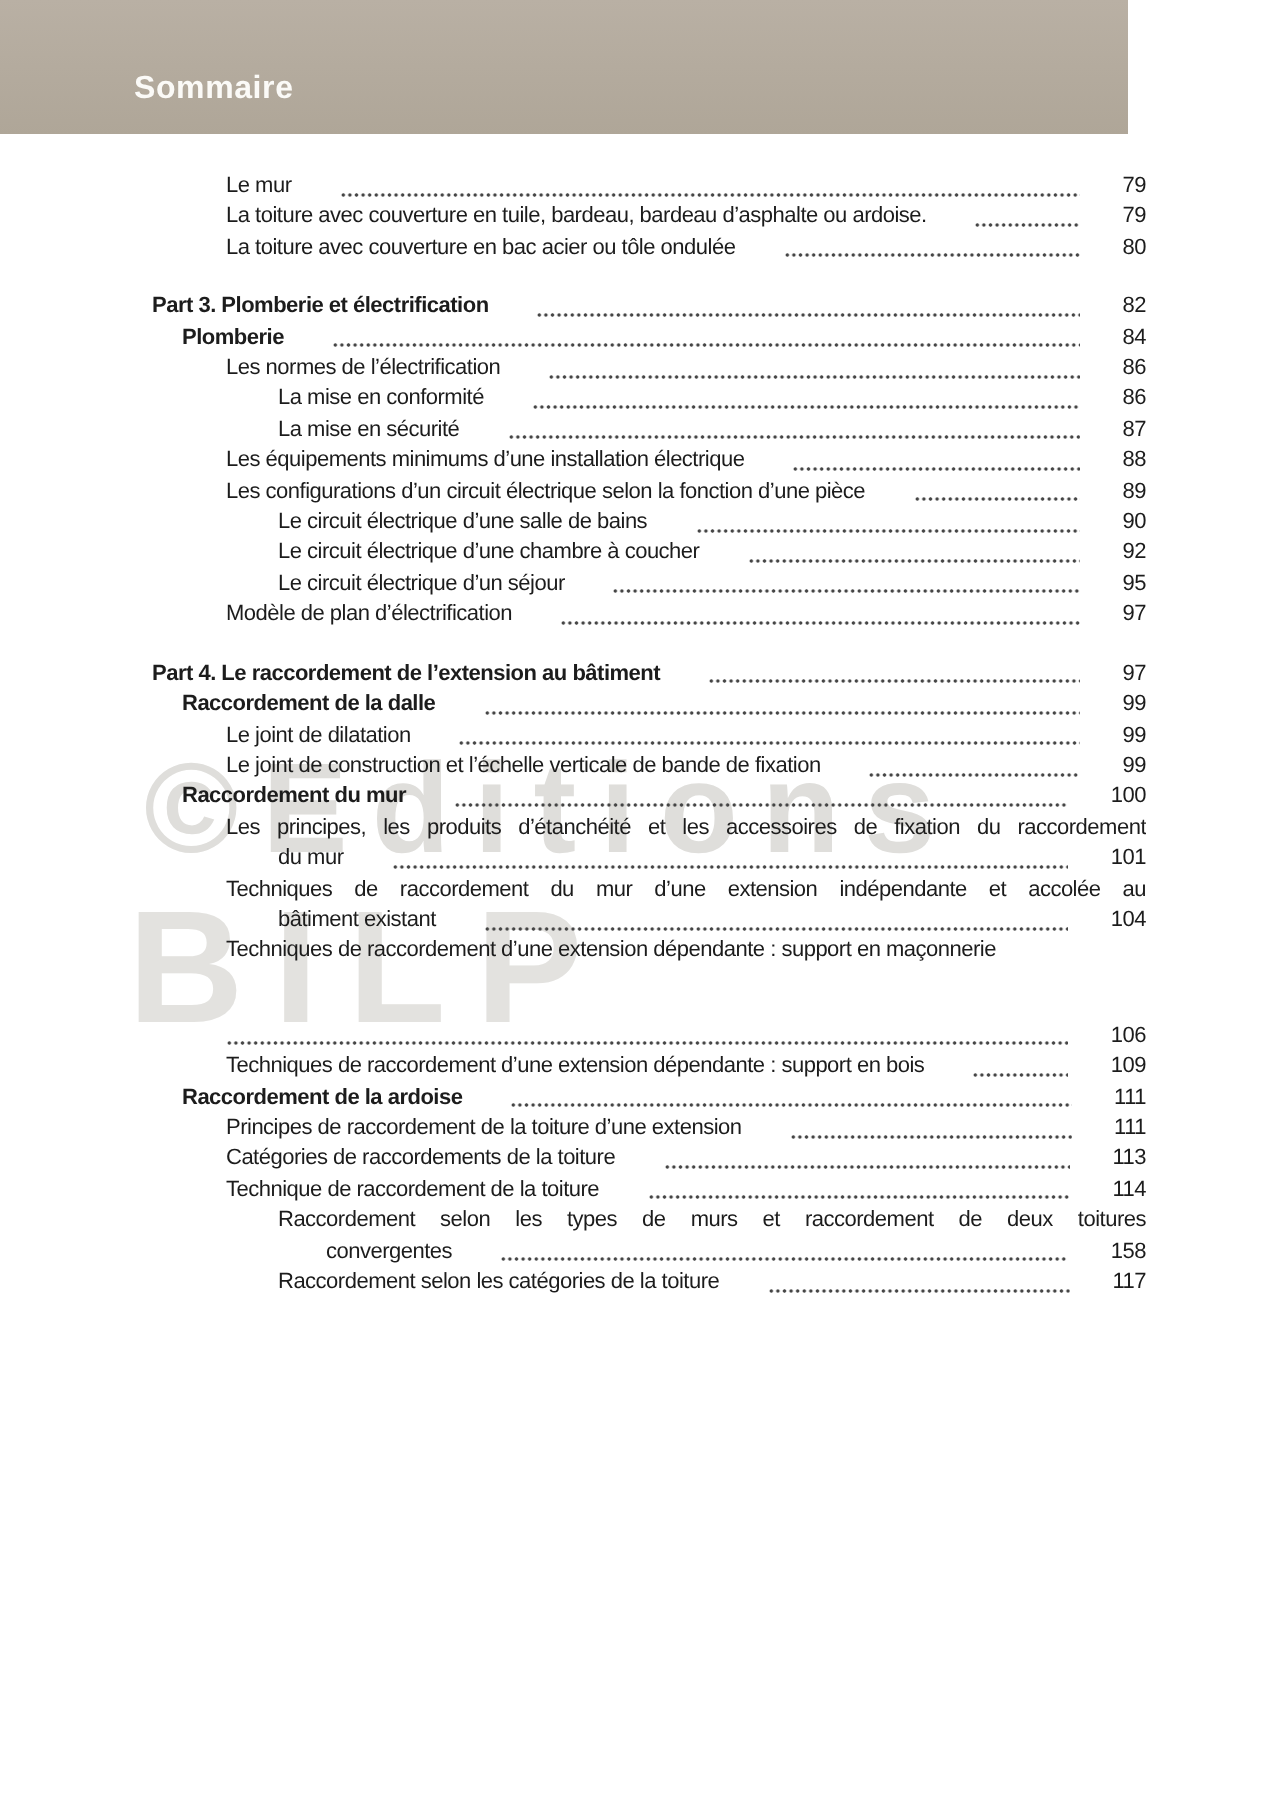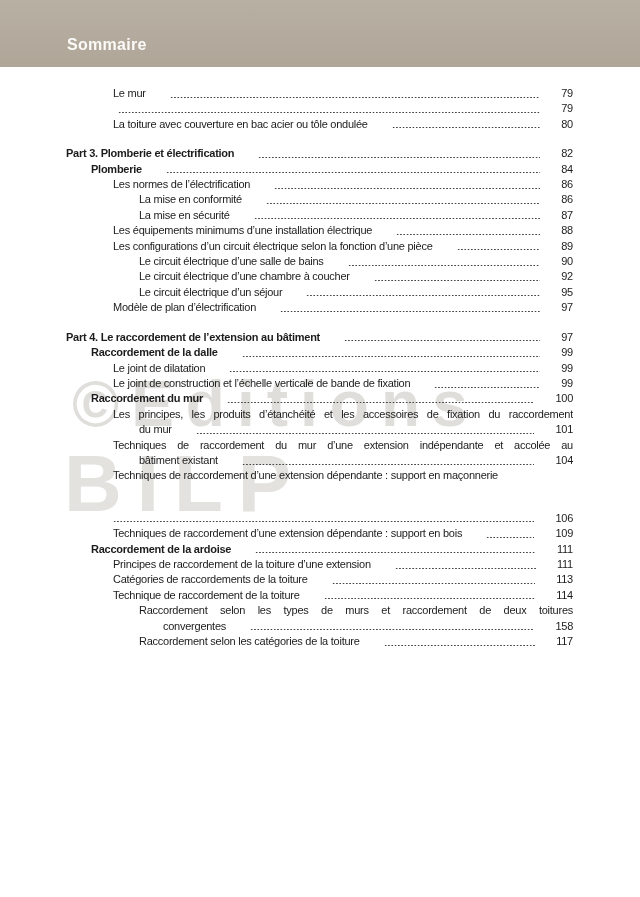--- a/index.html
+++ b/index.html
@@ -2,42 +2,42 @@
 <html><head>
 <meta charset="utf-8">
 <style>
   html,body { margin:0; padding:0; }
   body {
     width:640px; height:897px; position:relative; overflow:hidden;
     background:#ffffff; color:#1c1c1c;
     font-family:"Liberation Sans","DejaVu Sans",sans-serif;
   }
   .header {
-    position:absolute; top:0; left:0; width:640px; height:67px;
+    position:absolute; top:0; left:0; width:564px; height:67px;
     background:linear-gradient(#b9b0a4,#afa698);
   }
   .header-title {
     position:absolute; left:67px; top:36px;
     font-size:16px; font-weight:bold; color:#fbfaf7; letter-spacing:0.3px;
   }
   .watermark {
     position:absolute; z-index:0; white-space:nowrap;
     color:#dfdedb; font-weight:bold; line-height:1;
     user-select:none; pointer-events:none;
   }
   .wm-line1 { left:72px; top:372px; font-size:64px; letter-spacing:12px; }
   .wm-line2 { left:64px; top:444px; font-size:80px; letter-spacing:15px; color:#e3e2df; }
   .content {
     position:absolute; left:66px; top:86px; width:507px; z-index:1;
   }
   .row {
     display:flex; align-items:baseline;
     line-height:15.4px; font-size:11px; letter-spacing:-0.25px;gap:19px;
   }
-  .row.gap { margin-top:14px; }
+  .row.gap { margin-top:14px;margin-left:10px; }
   .lvl-a { padding-left:0; }
   .lvl-b { padding-left:25px; }
   .lvl-c { padding-left:47px; }
   .lvl-d { padding-left:73px; }
   .lvl-e { padding-left:97px; }
   .lvl-dots { padding-left:42px;margin-top:27px; }
   .row .label { white-space:nowrap; }
   .row.bold .label { font-weight:bold; }
   .row.bolditalic .label { font-weight:bold; }
   .leader {
@@ -65,20 +65,21 @@
 <div class="watermark wm-line1">©Editions</div>
 <div class="watermark wm-line2">BILP</div>
 
 <div class="content">
     <div class="row lvl-c">
       <span class="label">Le mur</span>
       <span class="leader"></span>
       <span class="page">79</span>
     </div>
     <div class="row lvl-c">
+      <span class="label">La toiture avec couverture en tuile, bardeau, bardeau d’asphalte ou ardoise.</span>
       <span class="leader"></span>
       <span class="page">79</span>
     </div>
     <div class="row lvl-c">
       <span class="label">La toiture avec couverture en bac acier ou tôle ondulée</span>
       <span class="leader"></span>
       <span class="page">80</span>
     </div>
     <div class="row lvl-a bold gap">
       <span class="label">Part 3. Plomberie et électrification</span>

